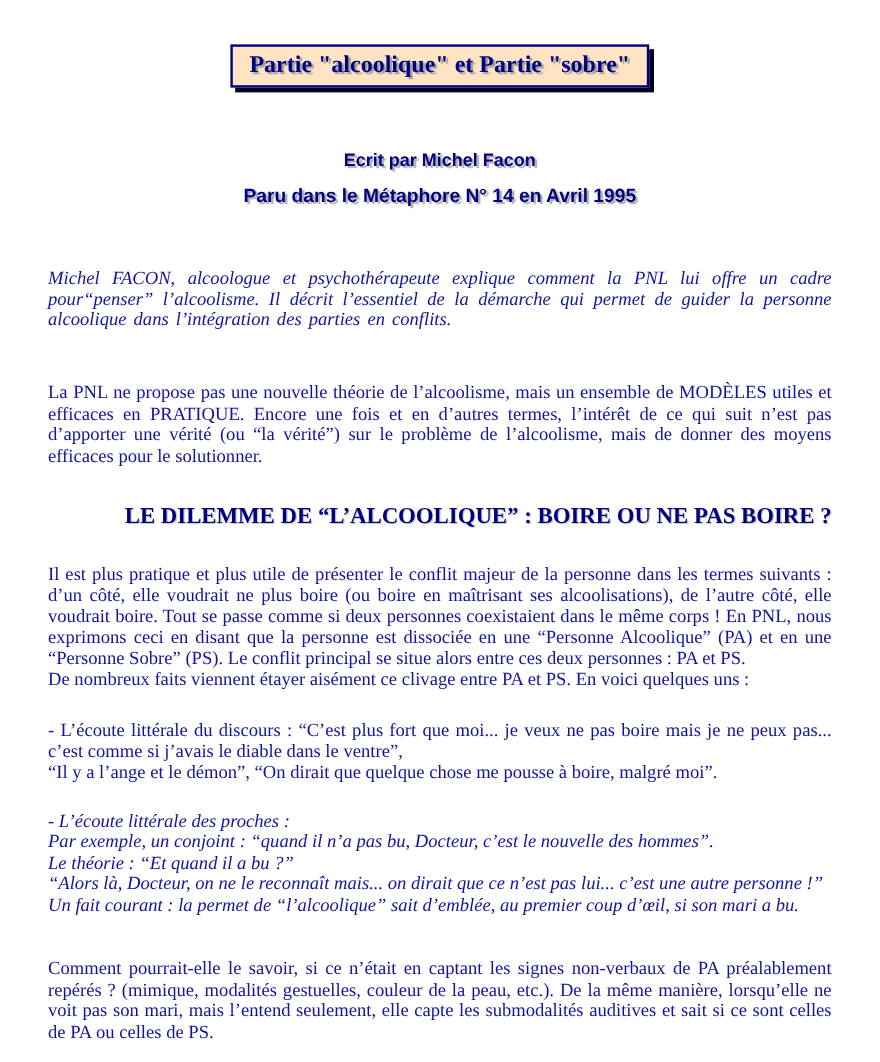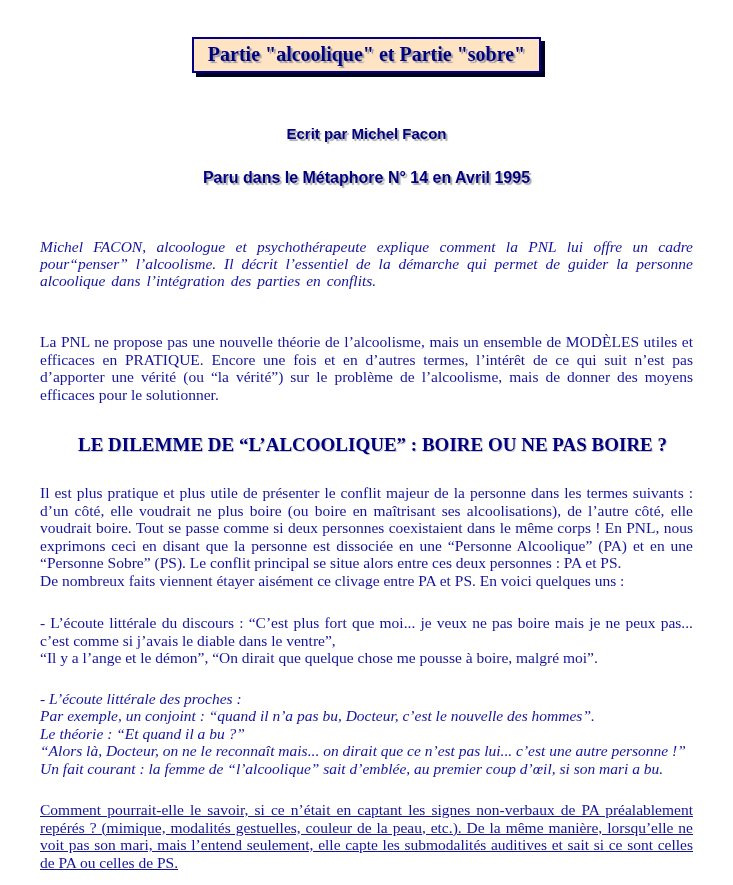--- a/index.html
+++ b/index.html
@@ -29,21 +29,21 @@
   }
   
   .byline {
     text-align: center;
     color: #000080;
     font-family: "Liberation Sans", "DejaVu Sans", sans-serif;
     font-weight: bold;
     text-shadow: 2px 2px 1px #aaaaaa;
   }
   .byline-author { margin-top: 52px; font-size: 15px; line-height: 17px; }
-  .byline-publication { margin-top: 27px; font-size: 16px; line-height: 18px; text-align: center; }
+  .byline-publication { margin-top: 13px; font-size: 16px; line-height: 18px; text-align: center; }
   
   .text {
     margin: 0 40px;
     color: #14149b;
     font-size: 15.5px;
     line-height: 17.5px;
     text-align: justify;
   }
   .intro {
     margin-top: 51px;
@@ -52,26 +52,26 @@
     word-spacing: 2px;
   }
   .opening { margin-top: 44px; }
   .section-heading {
     margin: 32px 40px 0 52px;
     color: #000080;
     font-weight: bold;
     font-size: 19px;
     line-height: 20px;
     text-shadow: 1px 1px 0 #c9c9c9;
-    text-align: center;
+    text-align: right;
   }
   .conflict { margin-top: 29px; }
   .discourse { margin-top: 25px; }
   .proches { margin-top: 23px; font-style: italic; }
-  .closing { margin-top: 24px; text-decoration: underline; }
+  .closing { margin-top: 36px; }
 </style>
 </head>
 <body>
 
 <div class="page">
 
   <div class="banner-wrap">
     <div class="banner">Partie "alcoolique" et Partie "sobre"</div>
   </div>
 
@@ -93,18 +93,18 @@
   <p class="text discourse">
     <span>- L’écoute littérale du discours : “C’est plus fort que moi... je veux ne pas boire mais je ne peux pas... c’est comme si j’avais le diable dans le ventre”,</span><br>
     <span>“Il y a l’ange et le démon”, “On dirait que quelque chose me pousse à boire, malgré moi”.</span>
   </p>
 
   <p class="text proches">
     <span>- L’écoute littérale des proches :</span><br>
     <span>Par exemple, un conjoint : “quand il n’a pas bu, Docteur, c’est le nouvelle des hommes”.</span><br>
     <span>Le théorie : “Et quand il a bu ?”</span><br>
     <span>“Alors là, Docteur, on ne le reconnaît mais... on dirait que ce n’est pas lui... c’est une autre personne !”</span><br>
-    <span>Un fait courant : la femme de “l’alcoolique” sait d’emblée, au premier coup d’œil, si son mari a bu.</span>
+    <span>Un fait courant : la permet de “l’alcoolique” sait d’emblée, au premier coup d’œil, si son mari a bu.</span>
   </p>
 
   <p class="text closing">Comment pourrait-elle le savoir, si ce n’était en captant les signes non-verbaux de PA préalablement repérés ? (mimique, modalités gestuelles, couleur de la peau, etc.). De la même manière, lorsqu’elle ne voit pas son mari, mais l’entend seulement, elle capte les submodalités auditives et sait si ce sont celles de PA ou celles de PS.</p>
 
 </div>
 
 </body></html>

